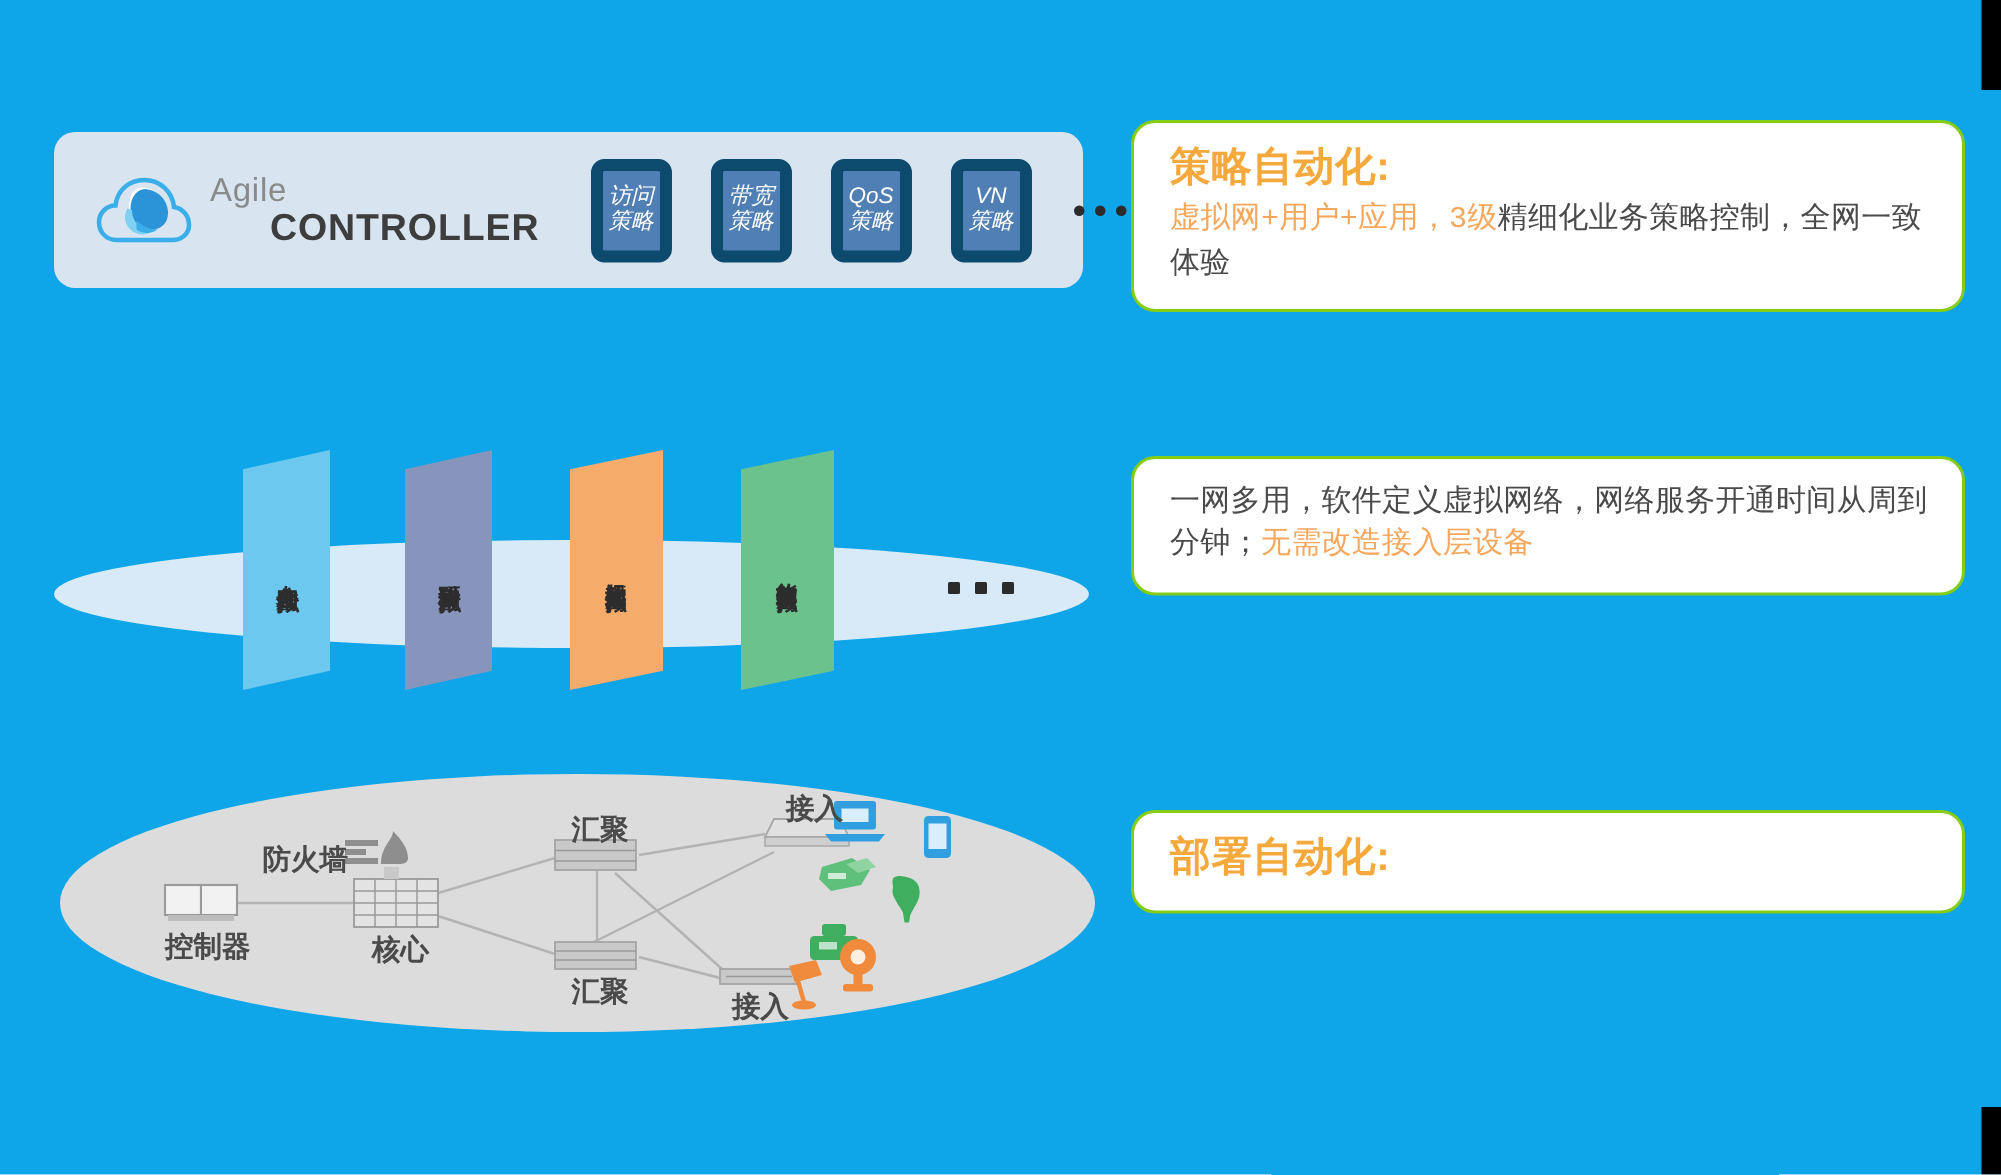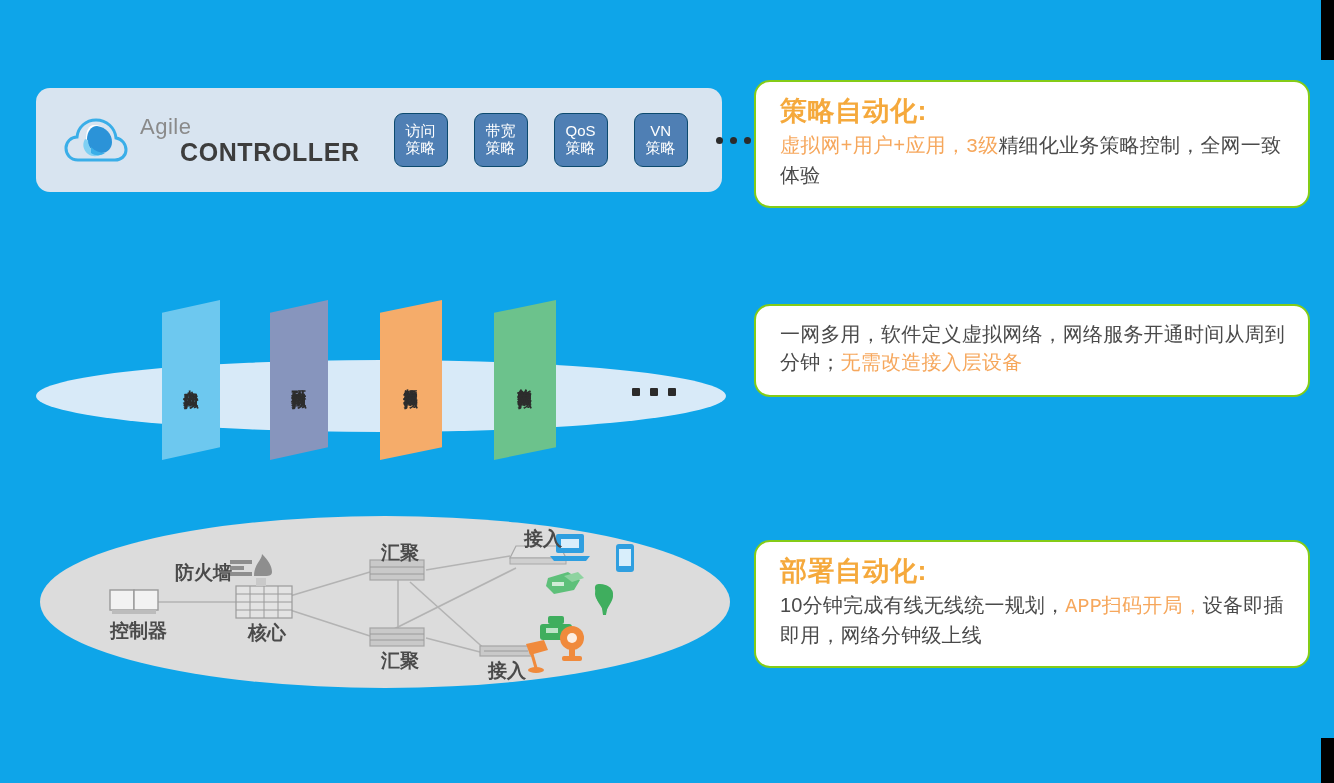--- a/index.html
+++ b/index.html
@@ -29,25 +29,25 @@
     font-size: 22px; color: #8a8a8a; letter-spacing: .5px;
     font-family: "Liberation Sans", sans-serif;
   }
   .ac-controller {
     font-size: 25px; font-weight: bold; color: #3d3d3d; letter-spacing: .6px;
     margin-top: 2px;
     margin-left: 40px;
   }
   .policy-group { display: flex; align-items: center; margin-left: 34px; }
   .policy-btn {
-    width: 54px; height: 54px; margin-right: 26px;
-    background: #4f7fb4; border: 1px solid #0c4a6e; border-radius: 9px;
+    width: 54px; height: 69px; margin-right: 26px;
+    background: #4f7fb4; border: 8px solid #0c4a6e; border-radius: 9px;
     color: #ffffff; font-size: 15px; line-height: 1.12;
     display: flex; flex-direction: column; align-items: center; justify-content: center;
-    text-align: center; font-weight: 500;
+    text-align: center; font-weight: 500; font-style: italic;
   }
   .policy-btn .l2 { display: block; }
   .dots { display: flex; align-items: center; gap: 7px; margin-left: 2px; }
   .dots i { width: 7px; height: 7px; background: #2b2b2b; border-radius: 50%; display: block; }
 
   
   .vn-stage { position: absolute; left: 36px; top: 300px; width: 690px; height: 195px; }
   .vn-ellipse {
     position: absolute; left: 0; top: 60px; width: 690px; height: 72px;
     background: #d8eaf8; border-radius: 50%;
@@ -295,18 +295,15 @@
   </div>
 
   <div class="card" id="card-2">
     <div class="card-body">
       <span>一网多用，软件定义虚拟网络，网络服务开通时间从周到分钟；</span><span class="hl">无需改造接入层设备</span>
     </div>
   </div>
 
   <div class="card" id="card-3">
     <div class="card-title">部署自动化:</div>
-    <div class="card-body">
-      <span>10分钟完成有线无线统一规划，</span><span class="hl">APP扫码开局，</span><span>设备即插即用，网络分钟级上线</span>
-    </div>
   </div>
 
 </div>
 
 </body></html>

